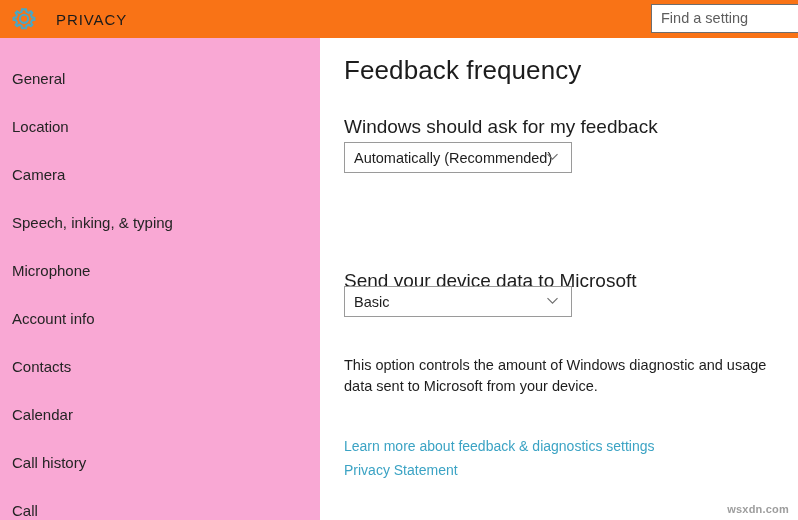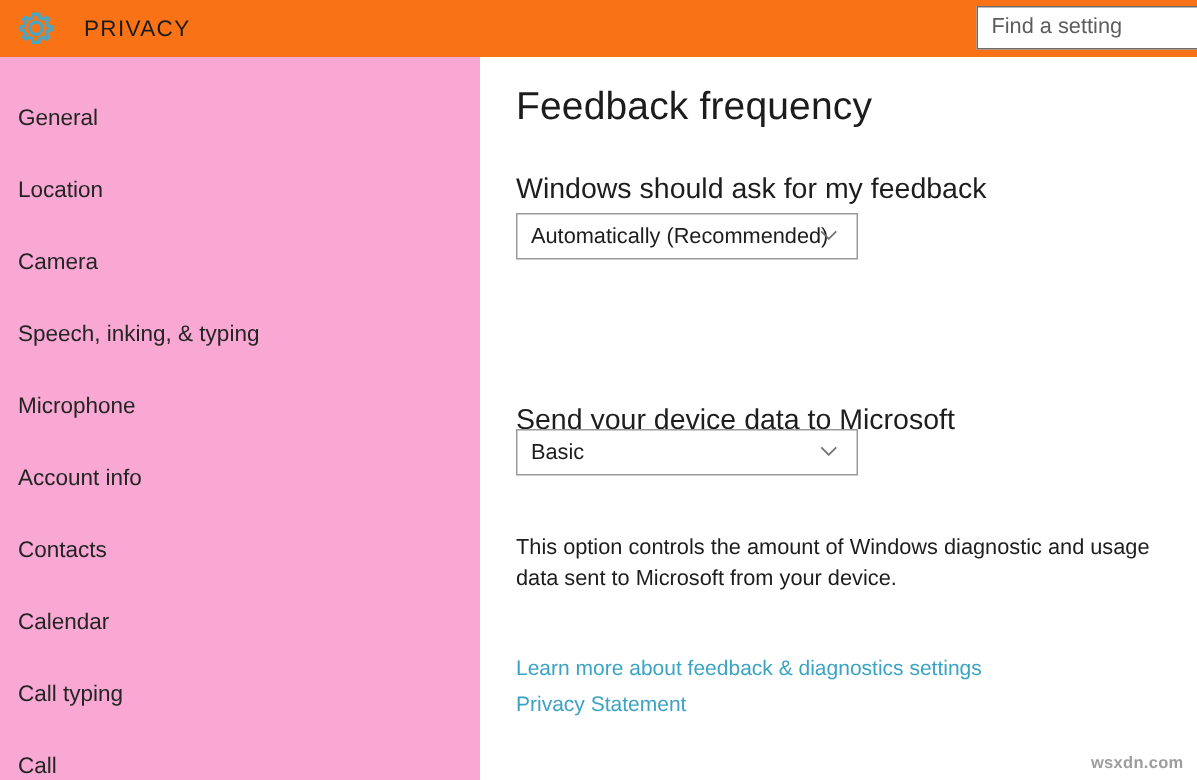--- a/index.html
+++ b/index.html
@@ -241,21 +241,21 @@
       <li class="nav-item">
         <span class="nav-item-label">Account info</span>
       </li>
       <li class="nav-item">
         <span class="nav-item-label">Contacts</span>
       </li>
       <li class="nav-item">
         <span class="nav-item-label">Calendar</span>
       </li>
       <li class="nav-item">
-        <span class="nav-item-label">Call typing</span>
+        <span class="nav-item-label">Call history</span>
       </li>
       <li class="nav-item">
         <span class="nav-item-label">Call</span>
       </li>
     </ul>
   </nav>
 
   <main class="content">
 
     <div class="section" style="top: 17px;">

